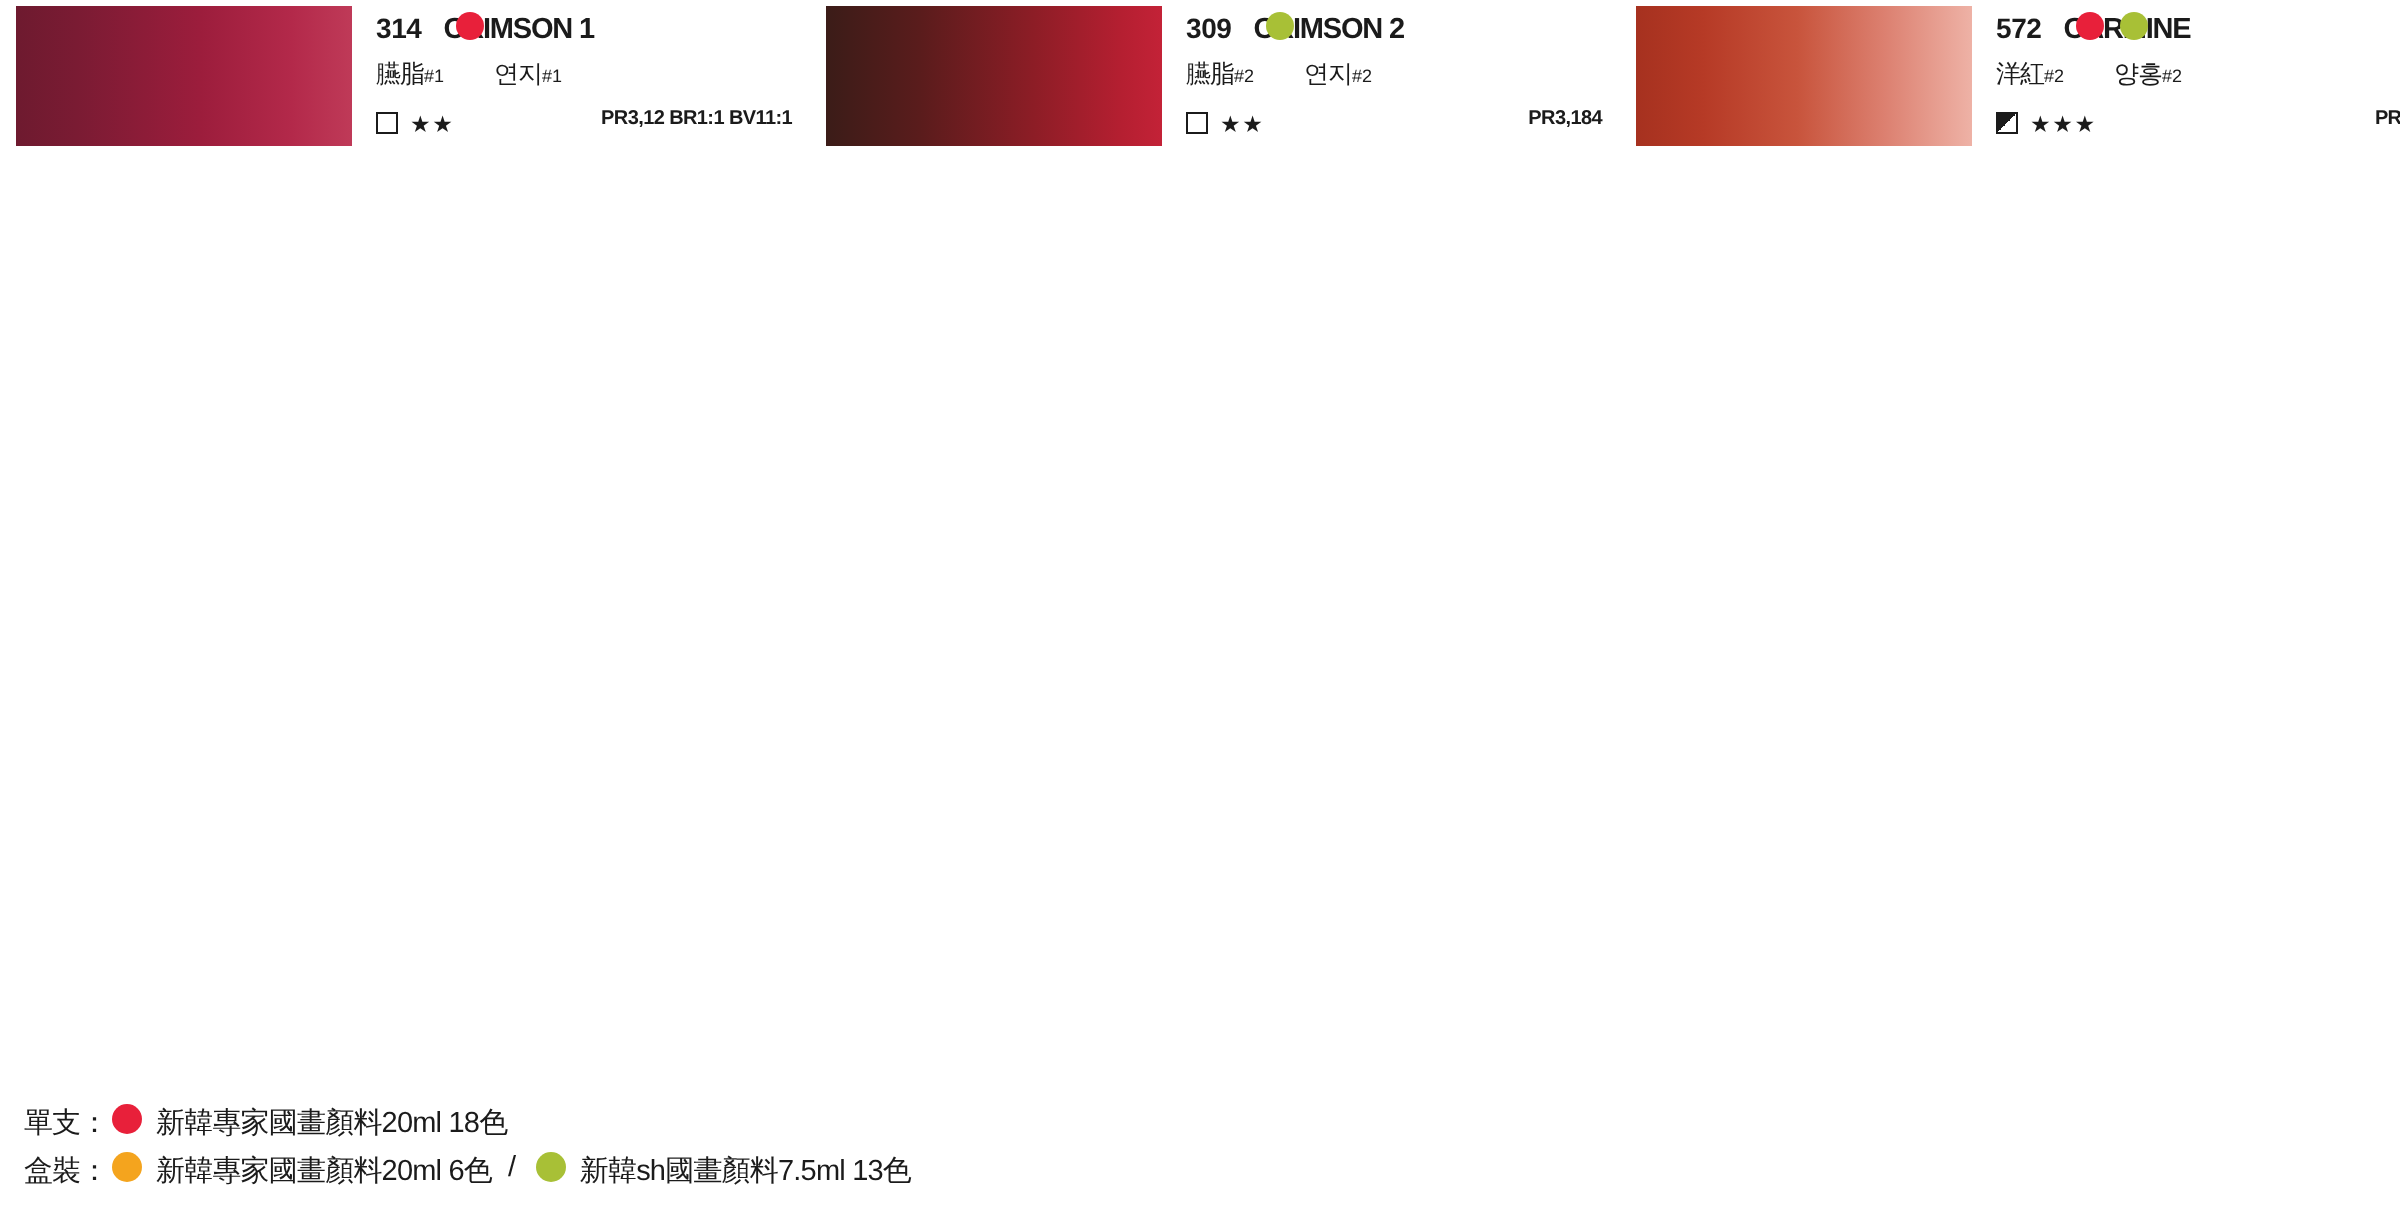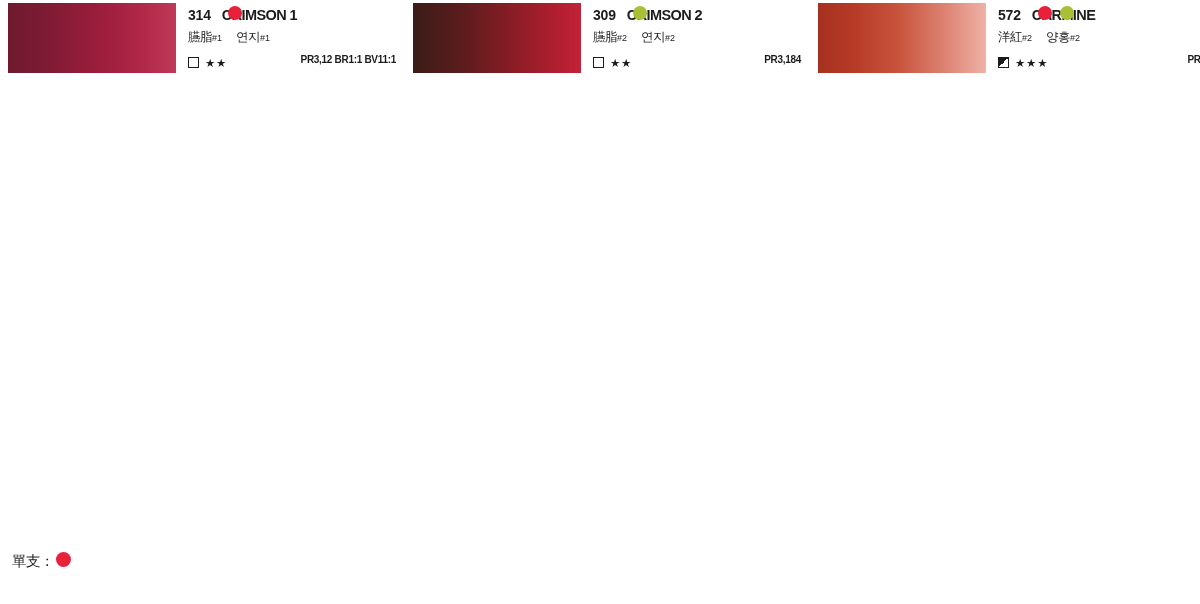--- a/index.html
+++ b/index.html
@@ -81,21 +81,21 @@
     white-space: nowrap;
     font-size: 12.5px;
     color: #1b1b1b;
   }
   .cjk-line .hanja { letter-spacing: -0.5px; }
   .cjk-line .sup {
     font-size: 9px;
     vertical-align: baseline;
   }
   .cjk-line .hangul {
-    margin-left: 14px;
+    margin-left: 25px;
     letter-spacing: -0.5px;
   }
 
   .meta-line {
     position: absolute;
     left: 0;
     top: 50px;
     width: 208px;
     height: 16px;
     white-space: nowrap;
@@ -226,14 +226,23 @@
         <span class="dot slot0" style="background: rgb(232, 32, 58);"></span>
         <span class="dot slot1" style="background: rgb(168, 192, 54);"></span>
       </div>
     </div>
   </div>
 
 <div id="legend">
     <div class="legend-row">
       <span class="legend-label">單支：</span>
       <span class="legend-dot" style="background: rgb(232, 32, 58);"></span>
+      <span class="legend-text">新韓專家國畫顏料20ml 18色</span>
+    </div>
+    <div class="legend-row">
+      <span class="legend-label">盒裝：</span>
+      <span class="legend-dot" style="background: rgb(244, 164, 30);"></span>
+      <span class="legend-text">新韓專家國畫顏料20ml 6色</span>
+      <span class="legend-sep">/</span>
+      <span class="legend-dot" style="background: rgb(168, 192, 54);"></span>
+      <span class="legend-text">新韓sh國畫顏料7.5ml 13色</span>
     </div>
   </div>
 
 </body></html>

